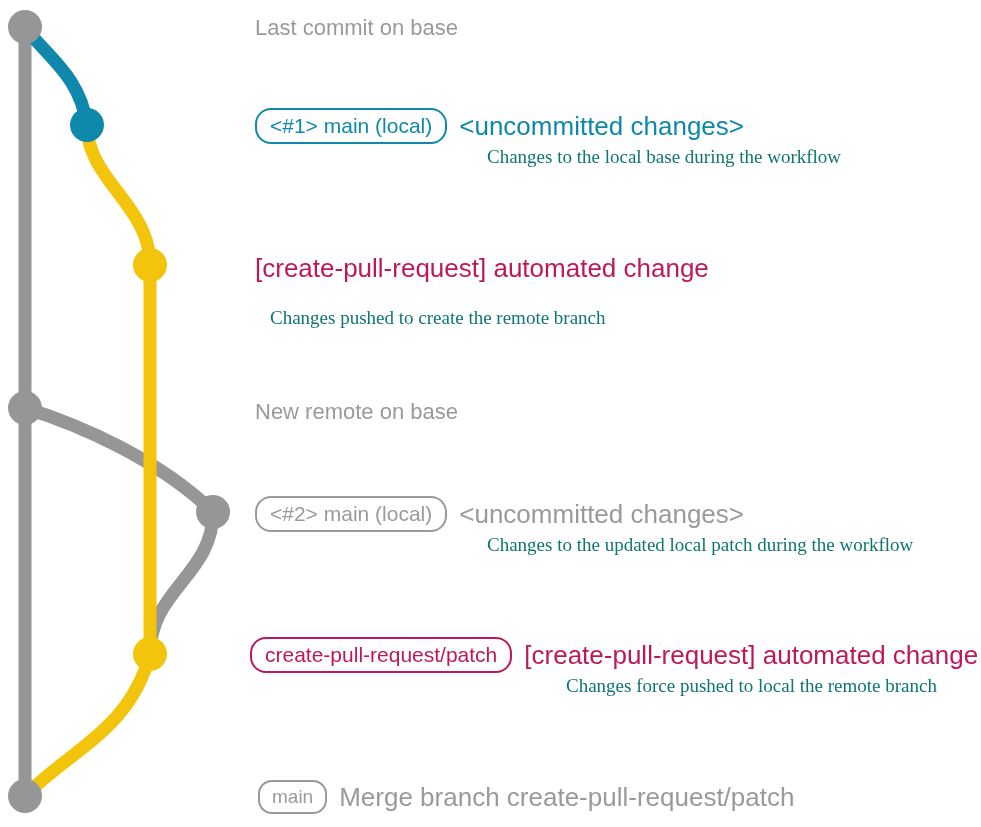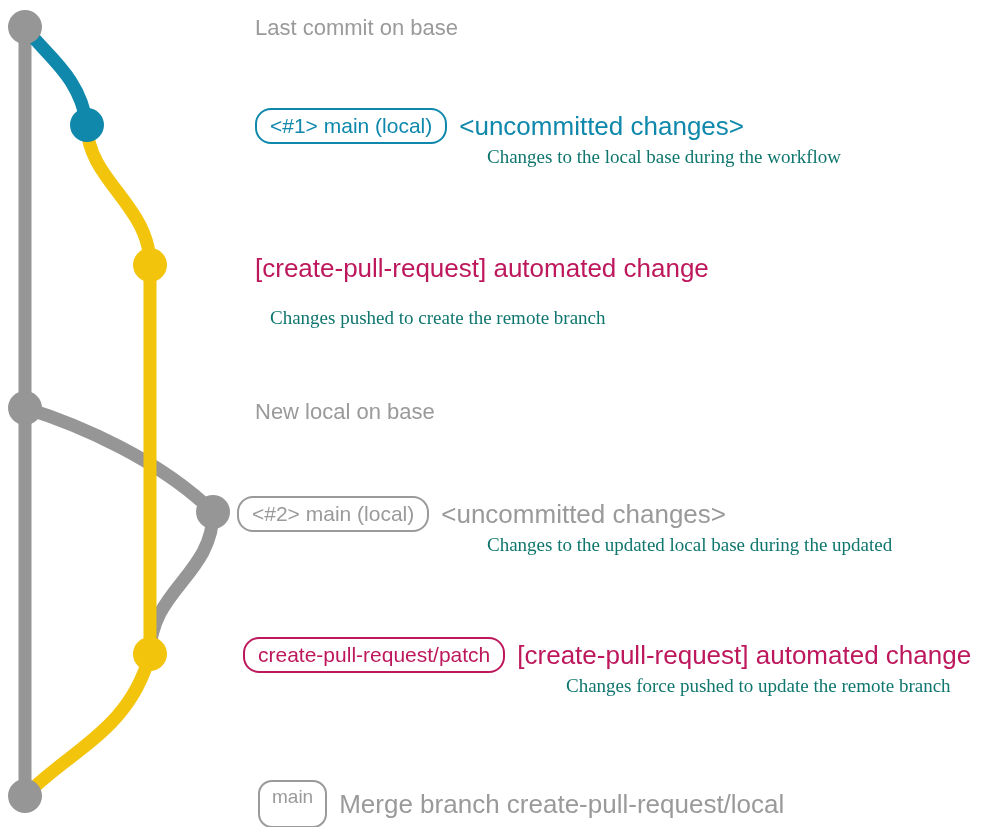--- a/index.html
+++ b/index.html
@@ -43,21 +43,21 @@
     border-radius: 16px;
     padding: 5px 13px 6px 13px;
     font-size: 21px;
     line-height: 1;
     white-space: nowrap;
     background: #ffffff;
   }
 
   .pill.small {
     font-size: 19px;
-    padding: 5px 12px 20px 12px;
+    padding: 5px 12px 6px 12px;
     border-width: 2px;
     border-radius: 14px;
   }
 
   .headline {
     font-size: 26px;
     line-height: 1;
     white-space: nowrap;
   }
 
@@ -121,32 +121,32 @@
     <span class="pill c-blue">&lt;#1&gt; main (local)</span>
     <span class="headline with-gap c-blue">&lt;uncommitted changes&gt;</span>
   </div>
   <div class="desc" style="left:487px; top:146px;">Changes to the local base during the workflow</div>
 
   <div class="row" style="left:255px; top:255px;">
     <span class="headline c-yellow">[create-pull-request] automated change</span>
   </div>
   <div class="desc" style="left:270px; top:291px;margin-top:16px;">Changes pushed to create the remote branch</div>
 
-  <div class="plain-head" style="left:255px; top:401px;">New local on base</div>
+  <div class="plain-head" style="left:255px; top:401px;">New remote on base</div>
 
-  <div class="row" style="left:237px; top:496px;">
+  <div class="row" style="left:255px; top:496px;">
     <span class="pill c-gray">&lt;#2&gt; main (local)</span>
     <span class="headline with-gap c-gray">&lt;uncommitted changes&gt;</span>
   </div>
-  <div class="desc" style="left:487px; top:534px;">Changes to the updated local base during the updated</div>
+  <div class="desc" style="left:487px; top:534px;">Changes to the updated local patch during the workflow</div>
 
-  <div class="row" style="left:243px; top:637px;">
+  <div class="row" style="left:250px; top:637px;">
     <span class="pill c-yellow">create-pull-request/patch</span>
     <span class="headline with-gap c-yellow">[create-pull-request] automated change</span>
   </div>
-  <div class="desc" style="left:566px; top:675px;">Changes force pushed to update the remote branch</div>
+  <div class="desc" style="left:566px; top:675px;">Changes force pushed to local the remote branch</div>
 
   <div class="row" style="left:258px; top:780px;">
     <span class="pill small c-gray">main</span>
-    <span class="headline with-gap c-gray">Merge branch create-pull-request/local</span>
+    <span class="headline with-gap c-gray">Merge branch create-pull-request/patch</span>
   </div>
 
 </div>
 
 </body></html>

